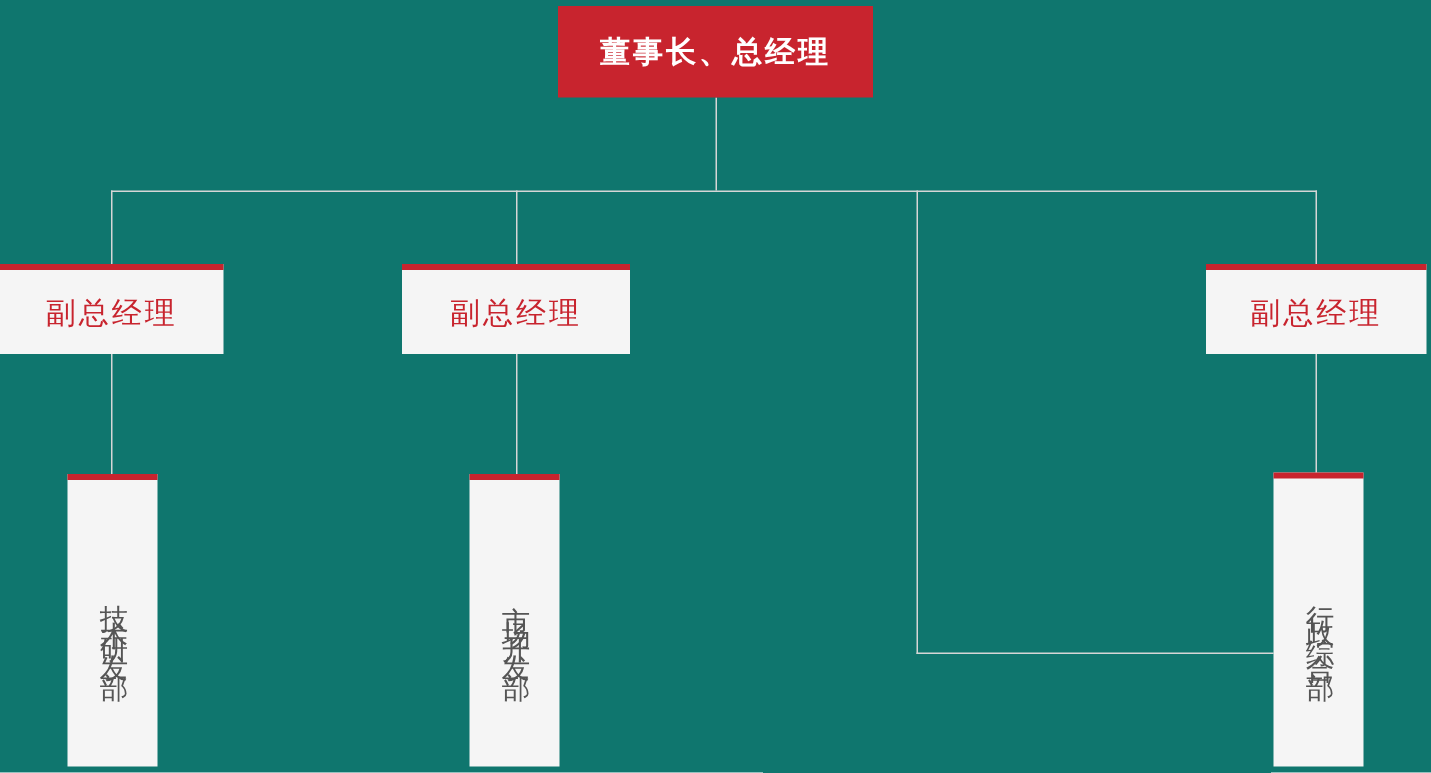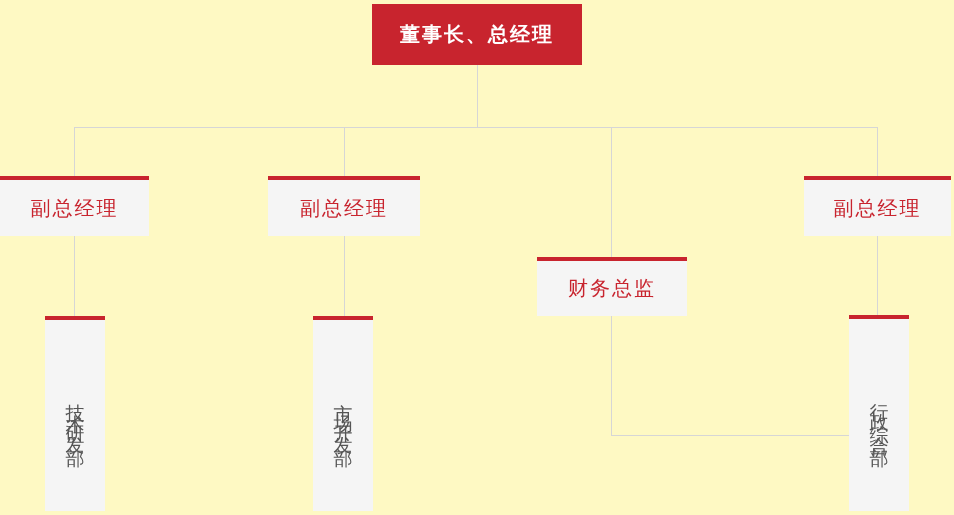--- a/index.html
+++ b/index.html
@@ -5,21 +5,21 @@
   :root{
     --red:#c8242e;
     --box-bg:#f5f5f5;
     --line:#d6d6d6;
     --dept-text:#555555;
   }
   html,body{margin:0;padding:0;background:#ffffff;}
   .canvas{
     position:relative;
     width:954px;height:515px;
-    background:#fef9c3;
+    background:#0f766e;
     overflow:hidden;
     font-family:"Liberation Sans","DejaVu Sans",sans-serif;
   }
   .line{position:absolute;background:var(--line);z-index:1;}
   .line.v{width:1px;}
   .line.h{height:1px;}
   .node{
     position:absolute;z-index:2;
     display:flex;align-items:center;justify-content:center;
     box-sizing:border-box;
@@ -66,23 +66,20 @@
   </div>
 
   <div class="node mid" style="left:0px;top:176px;width:149px;height:60px;">
     <span>副总经理</span>
   </div>
 
   <div class="node mid" style="left:268px;top:176px;width:152px;height:60px;">
     <span>副总经理</span>
   </div>
 
-  <div class="node mid" style="left:537px;top:257px;width:150px;height:59px;">
-    <span>财务总监</span>
-  </div>
 
   <div class="node mid" style="left:804px;top:176px;width:147px;height:60px;">
     <span>副总经理</span>
   </div>
 
   <div class="node dept" style="left:45px;top:316px;width:60px;height:195px;">
     <span class="vtext">技术研发部</span>
   </div>
 
   <div class="node dept" style="left:313px;top:316px;width:60px;height:195px;">

